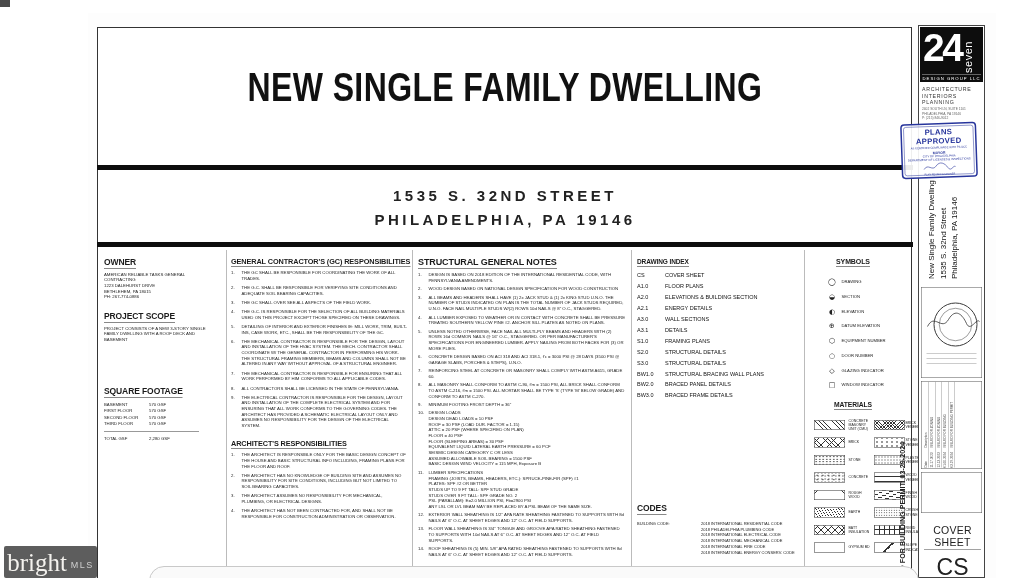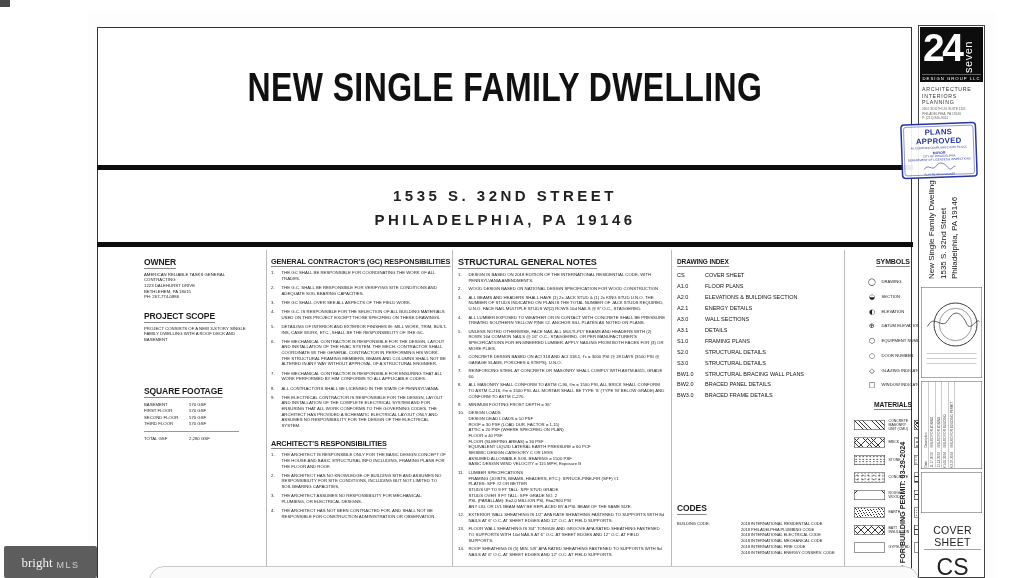--- a/index.html
+++ b/index.html
@@ -13,21 +13,21 @@
   .rule-a{top:165px;} .rule-b{top:242px;}
 
   
   .proj-title{position:absolute;left:97px;top:64px;width:816px;text-align:center;}
   .proj-title span{display:inline-block;transform:scaleX(.78);font-size:41px;font-weight:700;
                    letter-spacing:.5px;color:#111;white-space:nowrap;}
   .addr{position:absolute;left:97px;top:184px;width:816px;text-align:center;
         font-size:15px;font-weight:700;letter-spacing:3.5px;line-height:1.6;color:#222;}
 
   
-  .band{position:absolute;left:97px;top:250px;width:840px;height:324px;overflow:hidden;margin-left:40px;}
+  .band{position:absolute;left:97px;top:250px;width:840px;height:324px;overflow:hidden;}
   .band-in{position:absolute;left:0;top:0;width:1630px;height:648px;transform:scale(.5);transform-origin:0 0;}
   .vsep{position:absolute;top:0;width:1px;height:648px;background:#777;}
   .col{position:absolute;top:14px;}
   .h-sec{font-weight:700;border-bottom:1.6px solid #111;display:inline-block;
          padding-bottom:2px;margin-bottom:6px;letter-spacing:-.2px;white-space:nowrap;}
   .smalltxt{font-size:8.6px;line-height:1.32;color:#222;}
   .note-item{display:flex;gap:5px;margin-bottom:7px;font-size:8.6px;line-height:1.32;color:#222;}
   .note-item .no{min-width:16px;flex:0 0 16px;}
   .note-item .txt{white-space:pre-line;}
   .sf-row{display:flex;justify-content:flex-start;font-size:8.6px;line-height:1.5;}
@@ -118,21 +118,21 @@
   .stamp-name{font-size:7px;font-weight:700;margin-top:4px;}
   .stamp-org{font-size:5.8px;line-height:1.25;}
   .stamp-sig{width:70px;height:22px;margin:0 auto;display:block;}
   .stamp-foot{font-size:5px;}
 
   
   .scroll-pill{position:absolute;left:149px;top:566px;width:770px;height:30px;border-radius:15px;
                background:#fafafa;border:1px solid #c9c9c9;}
   .wm{position:absolute;left:4px;top:546px;width:93px;height:32px;background:#5d5d5d;border-radius:2px;
       display:flex;align-items:center;justify-content:center;gap:4px;}
-  .wm-brand{font-family:"Liberation Serif",serif;font-size:13px;color:#f4f2ee;position:relative;line-height:1;text-align:right;}
+  .wm-brand{font-family:"Liberation Serif",serif;font-size:25px;color:#f4f2ee;position:relative;line-height:1;text-align:right;}
   .wm-mls{font-size:9px;color:#cfcfcf;letter-spacing:1.5px;margin-top:5px;}
 </style>
 </head>
 <body>
 
 <div class="canvas">
   <div class="corner-mark"></div>
   <div class="sheet"></div>
   <div class="main-frame"></div>
 

